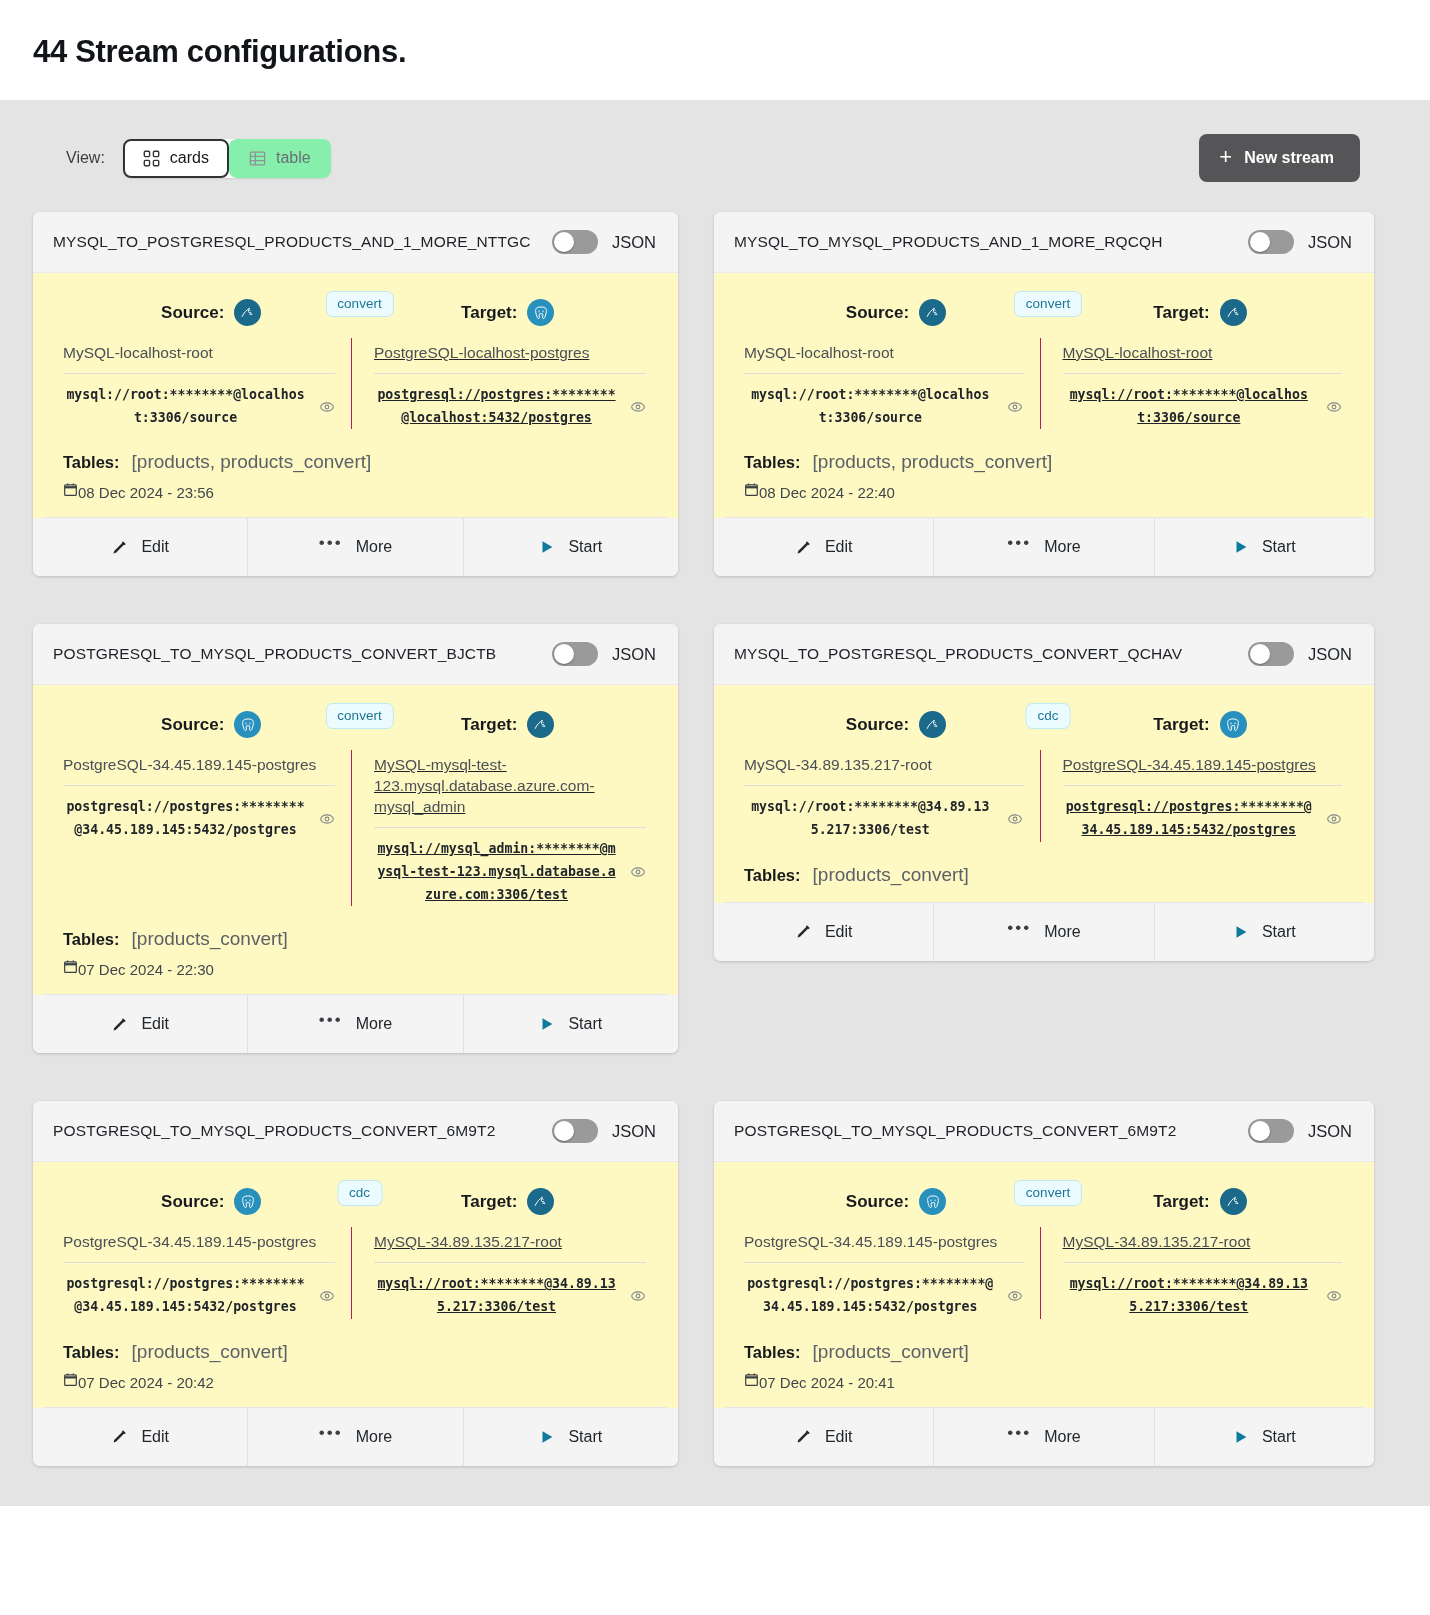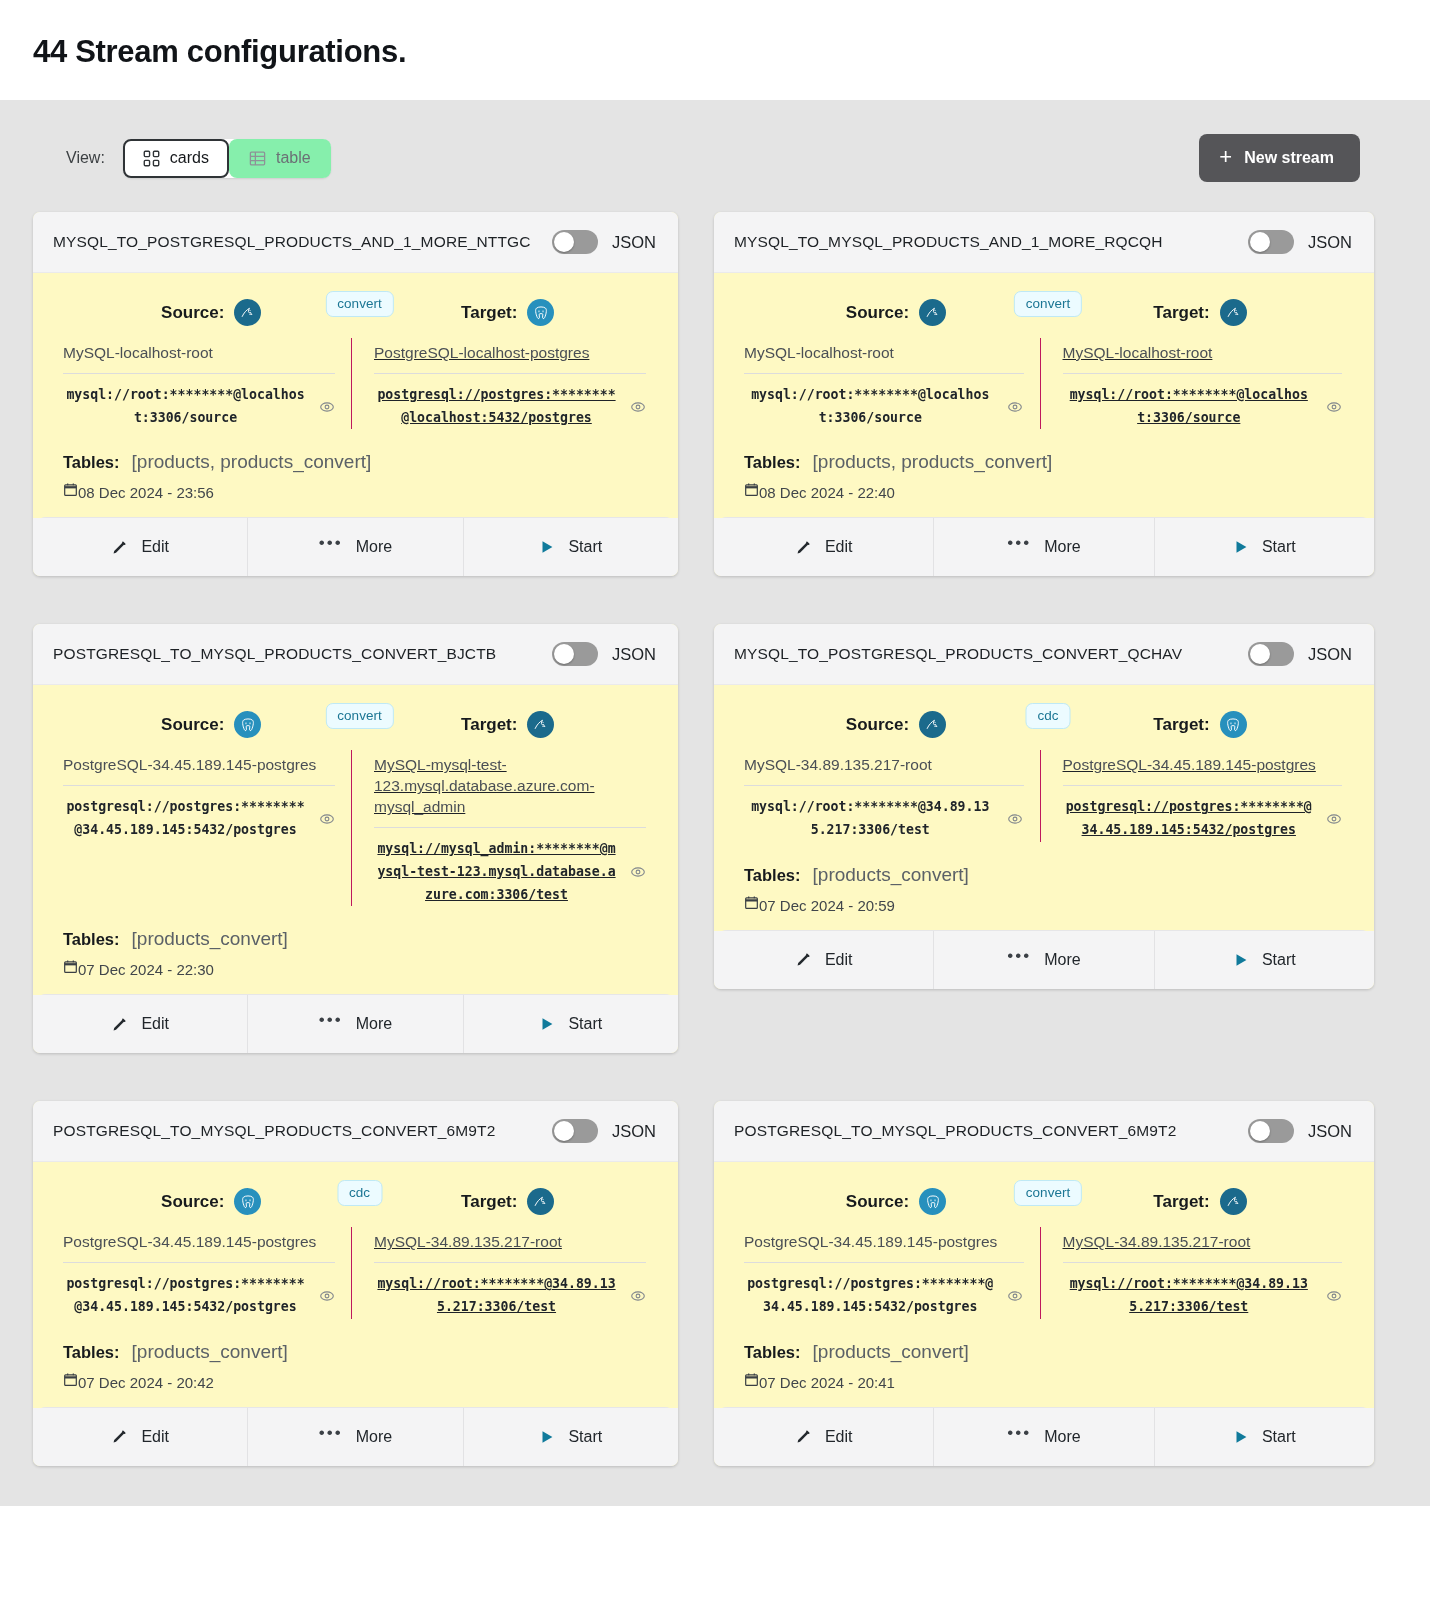--- a/index.html
+++ b/index.html
@@ -672,30 +672,116 @@
                 <circle cx="8" cy="8" r="1.9"></circle>
               </svg>
             </span>
           </div>
         </div>
       </div>
       <div class="tables-row">
         <span class="tables-label">Tables:</span>
         <span class="tables-value">[products_convert]</span>
       </div>
+    </div>
+    <div class="card-footer">
+      <div class="foot-btn">
+        <span class="ic">
+          <svg width="17" height="17" viewBox="0 0 16 16" fill="none" stroke="#23282d" stroke-width="1.5" stroke-linecap="round">
+            <path d="M2.4 13.6 L3 11.3 L11.2 3.1 L12.9 4.8 L4.7 13 Z" fill="#23282d" stroke="none"></path>
+            <path d="M11.2 3.1 L12.9 4.8"></path>
+          </svg>
+        </span>
+        <span>Edit</span>
+      </div>
+      <div class="foot-btn">
+        <span class="dots">•••</span>
+        <span>More</span>
+      </div>
+      <div class="foot-btn">
+        <span class="play">
+          <svg width="16" height="16" viewBox="0 0 16 16">
+                <polygon points="3.5,2.2 13.4,8 3.5,13.8" fill="#107a9b"></polygon>
+              </svg>
+        </span>
+        <span>Start</span>
+      </div>
+    </div>
+  </div>
+
+  <div class="card">
+    <div class="card-head">
+      <div class="card-title">POSTGRESQL_TO_MYSQL_PRODUCTS_CONVERT_6M9T2</div>
+      <div class="toggle">
+            <span class="knob"></span>
+          </div>
+      <div class="json-label">JSON</div>
+    </div>
+    <div class="card-body">
+      <div class="st-row">
+        <div class="st-half">
+          <span class="st-label">Source:</span>
+          <span class="db-icon src-icon pg">
+                <svg width="18" height="18" viewBox="0 0 24 24">
+                  <path d="M6.2 5.4c1.3-1 3.4-1.5 5.8-1.5s4.5.5 5.8 1.5c1.2 1 1.5 2.6 1.3 4.6-.3 2.9-1.3 6.3-2.3 8.2-.5 1-1.2 1.4-1.9 1.2-.6-.2-.8-.8-.8-1.6 0-1.1.3-2.6.3-3.6 0-.9-.4-1.3-1.1-1.3h-2.6c-.7 0-1.1.4-1.1 1.3 0 1 .3 2.5.3 3.6 0 .8-.2 1.4-.8 1.6-.7.2-1.4-.2-1.9-1.2-1-1.9-2-5.3-2.3-8.2-.2-2 .1-3.6 1.3-4.6z" fill="none" stroke="#ffffff" stroke-width="1.3" stroke-linejoin="round"></path>
+                  <path d="M9.3 9.2v1.3M14.7 9.2v1.3" stroke="#ffffff" stroke-width="1.2" stroke-linecap="round"></path>
+                </svg>
+              </span>
+        </div>
+        <div class="badge">cdc</div>
+        <div class="st-half">
+          <span class="st-label">Target:</span>
+          <span class="db-icon tgt-icon">
+                <svg width="17" height="17" viewBox="0 0 24 24">
+                  <path d="M4.5 17.6c2.4-5.2 6-9.2 10.3-11.6-1.1 1.9-1.6 3.3-1.5 4.6.1 1.1.7 1.6 1.6 1.6.5 0 1-.1 1.5-.3.3 1.1.9 2.1 1.8 2.9-1-.3-2-.4-3-.3" fill="none" stroke="#ffffff" stroke-width="1.35" stroke-linecap="round" stroke-linejoin="round"></path>
+                  <circle cx="15.6" cy="9.2" r="0.75" fill="#ffffff"></circle>
+                </svg>
+              </span>
+        </div>
+      </div>
+      <div class="conn-row">
+        <div class="conn-col left">
+          <div class="conn-name">PostgreSQL-34.45.189.145-postgres</div>
+          <div class="conn-uri-row">
+            <div class="conn-uri">postgresql://postgres:********@34.45.189.145:5432/postgres</div>
+            <span class="eye">
+              <svg width="16" height="16" viewBox="0 0 16 16" fill="none" stroke="#80868c" stroke-width="1.1">
+                <ellipse cx="8" cy="8" rx="6.3" ry="4.1"></ellipse>
+                <circle cx="8" cy="8" r="1.9"></circle>
+              </svg>
+            </span>
+          </div>
+        </div>
+        <div class="conn-col right">
+          <div class="conn-name">MySQL-34.89.135.217-root</div>
+          <div class="conn-uri-row">
+            <div class="conn-uri">mysql://root:********@34.89.135.217:3306/test</div>
+            <span class="eye">
+              <svg width="16" height="16" viewBox="0 0 16 16" fill="none" stroke="#80868c" stroke-width="1.1">
+                <ellipse cx="8" cy="8" rx="6.3" ry="4.1"></ellipse>
+                <circle cx="8" cy="8" r="1.9"></circle>
+              </svg>
+            </span>
+          </div>
+        </div>
+      </div>
+      <div class="tables-row">
+        <span class="tables-label">Tables:</span>
+        <span class="tables-value">[products_convert]</span>
+      </div>
       <div class="date-row">
         <span>
           <svg width="15" height="15" viewBox="0 0 16 16" fill="none" stroke="#3a3f44" stroke-width="1.3">
             <rect x="1.8" y="3" width="12.4" height="11.2" rx="1"></rect>
             <line x1="1.8" y1="5.6" x2="14.2" y2="5.6" stroke-width="2.4"></line>
             <line x1="5" y1="1.6" x2="5" y2="3.4"></line>
             <line x1="11" y1="1.6" x2="11" y2="3.4"></line>
           </svg>
         </span>
-        <span class="date-text">07 Dec 2024 - 20:59</span>
+        <span class="date-text">07 Dec 2024 - 20:42</span>
       </div>
     </div>
     <div class="card-footer">
       <div class="foot-btn">
         <span class="ic">
           <svg width="17" height="17" viewBox="0 0 16 16" fill="none" stroke="#23282d" stroke-width="1.5" stroke-linecap="round">
             <path d="M2.4 13.6 L3 11.3 L11.2 3.1 L12.9 4.8 L4.7 13 Z" fill="#23282d" stroke="none"></path>
             <path d="M11.2 3.1 L12.9 4.8"></path>
           </svg>
         </span>
@@ -728,21 +814,21 @@
       <div class="st-row">
         <div class="st-half">
           <span class="st-label">Source:</span>
           <span class="db-icon src-icon pg">
                 <svg width="18" height="18" viewBox="0 0 24 24">
                   <path d="M6.2 5.4c1.3-1 3.4-1.5 5.8-1.5s4.5.5 5.8 1.5c1.2 1 1.5 2.6 1.3 4.6-.3 2.9-1.3 6.3-2.3 8.2-.5 1-1.2 1.4-1.9 1.2-.6-.2-.8-.8-.8-1.6 0-1.1.3-2.6.3-3.6 0-.9-.4-1.3-1.1-1.3h-2.6c-.7 0-1.1.4-1.1 1.3 0 1 .3 2.5.3 3.6 0 .8-.2 1.4-.8 1.6-.7.2-1.4-.2-1.9-1.2-1-1.9-2-5.3-2.3-8.2-.2-2 .1-3.6 1.3-4.6z" fill="none" stroke="#ffffff" stroke-width="1.3" stroke-linejoin="round"></path>
                   <path d="M9.3 9.2v1.3M14.7 9.2v1.3" stroke="#ffffff" stroke-width="1.2" stroke-linecap="round"></path>
                 </svg>
               </span>
         </div>
-        <div class="badge">cdc</div>
+        <div class="badge">convert</div>
         <div class="st-half">
           <span class="st-label">Target:</span>
           <span class="db-icon tgt-icon">
                 <svg width="17" height="17" viewBox="0 0 24 24">
                   <path d="M4.5 17.6c2.4-5.2 6-9.2 10.3-11.6-1.1 1.9-1.6 3.3-1.5 4.6.1 1.1.7 1.6 1.6 1.6.5 0 1-.1 1.5-.3.3 1.1.9 2.1 1.8 2.9-1-.3-2-.4-3-.3" fill="none" stroke="#ffffff" stroke-width="1.35" stroke-linecap="round" stroke-linejoin="round"></path>
                   <circle cx="15.6" cy="9.2" r="0.75" fill="#ffffff"></circle>
                 </svg>
               </span>
         </div>
       </div>
@@ -778,21 +864,21 @@
       </div>
       <div class="date-row">
         <span>
           <svg width="15" height="15" viewBox="0 0 16 16" fill="none" stroke="#3a3f44" stroke-width="1.3">
             <rect x="1.8" y="3" width="12.4" height="11.2" rx="1"></rect>
             <line x1="1.8" y1="5.6" x2="14.2" y2="5.6" stroke-width="2.4"></line>
             <line x1="5" y1="1.6" x2="5" y2="3.4"></line>
             <line x1="11" y1="1.6" x2="11" y2="3.4"></line>
           </svg>
         </span>
-        <span class="date-text">07 Dec 2024 - 20:42</span>
+        <span class="date-text">07 Dec 2024 - 20:41</span>
       </div>
     </div>
     <div class="card-footer">
       <div class="foot-btn">
         <span class="ic">
           <svg width="17" height="17" viewBox="0 0 16 16" fill="none" stroke="#23282d" stroke-width="1.5" stroke-linecap="round">
             <path d="M2.4 13.6 L3 11.3 L11.2 3.1 L12.9 4.8 L4.7 13 Z" fill="#23282d" stroke="none"></path>
             <path d="M11.2 3.1 L12.9 4.8"></path>
           </svg>
         </span>
@@ -805,112 +891,15 @@
       <div class="foot-btn">
         <span class="play">
           <svg width="16" height="16" viewBox="0 0 16 16">
                 <polygon points="3.5,2.2 13.4,8 3.5,13.8" fill="#107a9b"></polygon>
               </svg>
         </span>
         <span>Start</span>
       </div>
     </div>
   </div>
-
-  <div class="card">
-    <div class="card-head">
-      <div class="card-title">POSTGRESQL_TO_MYSQL_PRODUCTS_CONVERT_6M9T2</div>
-      <div class="toggle">
-            <span class="knob"></span>
-          </div>
-      <div class="json-label">JSON</div>
-    </div>
-    <div class="card-body">
-      <div class="st-row">
-        <div class="st-half">
-          <span class="st-label">Source:</span>
-          <span class="db-icon src-icon pg">
-                <svg width="18" height="18" viewBox="0 0 24 24">
-                  <path d="M6.2 5.4c1.3-1 3.4-1.5 5.8-1.5s4.5.5 5.8 1.5c1.2 1 1.5 2.6 1.3 4.6-.3 2.9-1.3 6.3-2.3 8.2-.5 1-1.2 1.4-1.9 1.2-.6-.2-.8-.8-.8-1.6 0-1.1.3-2.6.3-3.6 0-.9-.4-1.3-1.1-1.3h-2.6c-.7 0-1.1.4-1.1 1.3 0 1 .3 2.5.3 3.6 0 .8-.2 1.4-.8 1.6-.7.2-1.4-.2-1.9-1.2-1-1.9-2-5.3-2.3-8.2-.2-2 .1-3.6 1.3-4.6z" fill="none" stroke="#ffffff" stroke-width="1.3" stroke-linejoin="round"></path>
-                  <path d="M9.3 9.2v1.3M14.7 9.2v1.3" stroke="#ffffff" stroke-width="1.2" stroke-linecap="round"></path>
-                </svg>
-              </span>
-        </div>
-        <div class="badge">convert</div>
-        <div class="st-half">
-          <span class="st-label">Target:</span>
-          <span class="db-icon tgt-icon">
-                <svg width="17" height="17" viewBox="0 0 24 24">
-                  <path d="M4.5 17.6c2.4-5.2 6-9.2 10.3-11.6-1.1 1.9-1.6 3.3-1.5 4.6.1 1.1.7 1.6 1.6 1.6.5 0 1-.1 1.5-.3.3 1.1.9 2.1 1.8 2.9-1-.3-2-.4-3-.3" fill="none" stroke="#ffffff" stroke-width="1.35" stroke-linecap="round" stroke-linejoin="round"></path>
-                  <circle cx="15.6" cy="9.2" r="0.75" fill="#ffffff"></circle>
-                </svg>
-              </span>
-        </div>
-      </div>
-      <div class="conn-row">
-        <div class="conn-col left">
-          <div class="conn-name">PostgreSQL-34.45.189.145-postgres</div>
-          <div class="conn-uri-row">
-            <div class="conn-uri">postgresql://postgres:********@34.45.189.145:5432/postgres</div>
-            <span class="eye">
-              <svg width="16" height="16" viewBox="0 0 16 16" fill="none" stroke="#80868c" stroke-width="1.1">
-                <ellipse cx="8" cy="8" rx="6.3" ry="4.1"></ellipse>
-                <circle cx="8" cy="8" r="1.9"></circle>
-              </svg>
-            </span>
-          </div>
-        </div>
-        <div class="conn-col right">
-          <div class="conn-name">MySQL-34.89.135.217-root</div>
-          <div class="conn-uri-row">
-            <div class="conn-uri">mysql://root:********@34.89.135.217:3306/test</div>
-            <span class="eye">
-              <svg width="16" height="16" viewBox="0 0 16 16" fill="none" stroke="#80868c" stroke-width="1.1">
-                <ellipse cx="8" cy="8" rx="6.3" ry="4.1"></ellipse>
-                <circle cx="8" cy="8" r="1.9"></circle>
-              </svg>
-            </span>
-          </div>
-        </div>
-      </div>
-      <div class="tables-row">
-        <span class="tables-label">Tables:</span>
-        <span class="tables-value">[products_convert]</span>
-      </div>
-      <div class="date-row">
-        <span>
-          <svg width="15" height="15" viewBox="0 0 16 16" fill="none" stroke="#3a3f44" stroke-width="1.3">
-            <rect x="1.8" y="3" width="12.4" height="11.2" rx="1"></rect>
-            <line x1="1.8" y1="5.6" x2="14.2" y2="5.6" stroke-width="2.4"></line>
-            <line x1="5" y1="1.6" x2="5" y2="3.4"></line>
-            <line x1="11" y1="1.6" x2="11" y2="3.4"></line>
-          </svg>
-        </span>
-        <span class="date-text">07 Dec 2024 - 20:41</span>
-      </div>
-    </div>
-    <div class="card-footer">
-      <div class="foot-btn">
-        <span class="ic">
-          <svg width="17" height="17" viewBox="0 0 16 16" fill="none" stroke="#23282d" stroke-width="1.5" stroke-linecap="round">
-            <path d="M2.4 13.6 L3 11.3 L11.2 3.1 L12.9 4.8 L4.7 13 Z" fill="#23282d" stroke="none"></path>
-            <path d="M11.2 3.1 L12.9 4.8"></path>
-          </svg>
-        </span>
-        <span>Edit</span>
-      </div>
-      <div class="foot-btn">
-        <span class="dots">•••</span>
-        <span>More</span>
-      </div>
-      <div class="foot-btn">
-        <span class="play">
-          <svg width="16" height="16" viewBox="0 0 16 16">
-                <polygon points="3.5,2.2 13.4,8 3.5,13.8" fill="#107a9b"></polygon>
-              </svg>
-        </span>
-        <span>Start</span>
-      </div>
-    </div>
-  </div>
 </div>
 
 </div>
 
 </body></html>

